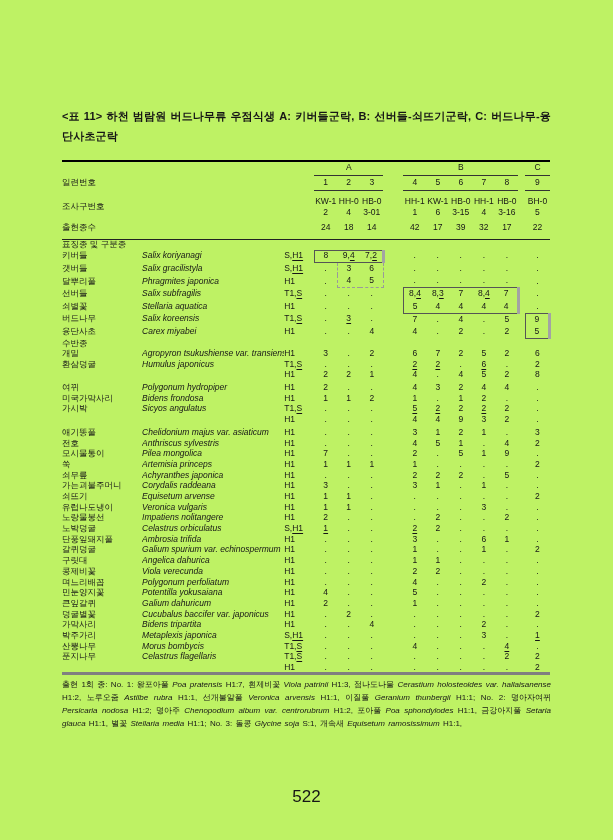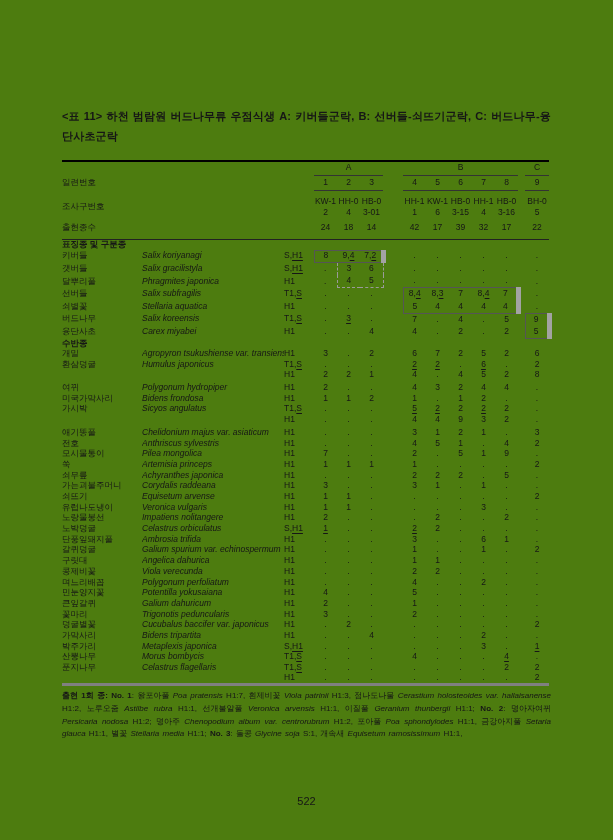--- a/index.html
+++ b/index.html
@@ -1,17 +1,17 @@
 <!DOCTYPE html>
 <html><head>
 <meta charset="utf-8">
 <style>
   html,body{margin:0;padding:0;background:#e8e8e8;}
   .page{
-    position:relative;width:613px;height:840px;background:#4d7c0f;
+    position:relative;width:613px;height:840px;background:#bef264;
     box-sizing:border-box;padding:106px 62px 0 62px;
     font-family:"Liberation Sans","DejaVu Sans",sans-serif;color:#161616;
     overflow:hidden;
   }
   .caption{
     font-size:11px;font-weight:bold;line-height:1.85;text-align:justify;
     margin:0 0 13px 0;letter-spacing:.2px;
   }
   table.veg{
     border-collapse:collapse;table-layout:fixed;width:489px;
@@ -20,35 +20,35 @@
   table.veg td{padding:0;font-size:8.5px;line-height:1.15;vertical-align:middle;overflow:hidden;white-space:nowrap;}
   .lbl{text-align:left;}
   .grp{text-align:center;border-bottom:1px solid #333;}
   tr.grp-row td{height:13px;}
   .num,.val,.pl,.cn{text-align:center;}
   .sline{border-bottom:1px solid #333;}
   tr.serial-row td{height:14px;}
   tr.plot-row td{padding:5px 0 2px 0;}
   .pl div{line-height:1.3;}
   tr.cnt td{border-bottom:1.5px solid #222;height:17px;padding-bottom:2px;}
-  .sec-t{font-weight:bold;padding:7px 0 3px 13px;font-size:8.7px;}
+  .sec-t{font-weight:normal;padding:7px 0 3px 13px;font-size:8.7px;}
   tbody.sec0 tr.sp{height:12.6px;}
   tbody.sec1 tr.sp{height:10.7px;}
   .sci{font-style:italic;padding-right:2px;}
   .layer{text-align:left;}
   .u{text-decoration:underline;text-underline-offset:1.5px;}
-  .bl{border-left:1px solid #555;}  .br{border-right:5px solid #a3a3a3;}
+  .bl{border-left:1px solid #555;}  .br{border-right:3px solid #a3a3a3;}
   .bt{border-top:1px solid #555;}   .bb{border-bottom:1px solid #555;}
   .dl{border-left:1px dashed #9a9a9a;} .dr{border-right:1px dashed #9a9a9a;}
   .dt{border-top:1px dashed #9a9a9a;}  .db{border-bottom:1px dashed #9a9a9a;}
   tr.gap-after td{padding-bottom:3px;}
   .footnote{width:489px;margin-top:4px;font-size:8px;line-height:1.6;text-align:justify;word-spacing:1px;}
-  .footnote .b{font-weight:bold;}
+  .footnote .b{font-weight:normal;}
   .footnote .i{font-style:italic;}
-  .page-num{position:absolute;left:0;right:0;bottom:33px;text-align:center;font-size:11px;color:#161616;}
+  .page-num{position:absolute;left:0;right:0;bottom:33px;text-align:center;font-size:17px;color:#161616;}
 </style>
 </head>
 <body>
 
 <div class="page">
   <p class="caption">&lt;표 11&gt; 하천 범람원 버드나무류 우점식생 A: 키버들군락, B: 선버들-쇠뜨기군락, C: 버드나무-융단사초군락</p>
   <table class="veg">
       <colgroup>
         <col style="width: 80px;">
         <col style="width: 142px;">
@@ -643,36 +643,20 @@
           <td></td>
           <td class="val">1</td>
           <td class="val">.</td>
           <td class="val">.</td>
           <td class="val">.</td>
           <td class="val">.</td>
           <td></td>
           <td class="val">.</td>
         </tr>
         <tr class="sp">
-          <td>꽃마리</td>
-          <td class="sci">Trigonotis peduncularis</td>
-          <td class="layer">H1</td>
-          <td class="val">3</td>
-          <td class="val">.</td>
-          <td class="val">.</td>
-          <td></td>
-          <td class="val">2</td>
-          <td class="val">.</td>
-          <td class="val">.</td>
-          <td class="val">.</td>
-          <td class="val">.</td>
-          <td></td>
-          <td class="val">.</td>
-        </tr>
-        <tr class="sp">
           <td>덩굴별꽃</td>
           <td class="sci">Cucubalus baccifer var. japonicus</td>
           <td class="layer">H1</td>
           <td class="val">.</td>
           <td class="val">2</td>
           <td class="val">.</td>
           <td></td>
           <td class="val">.</td>
           <td class="val">.</td>
           <td class="val">.</td>

